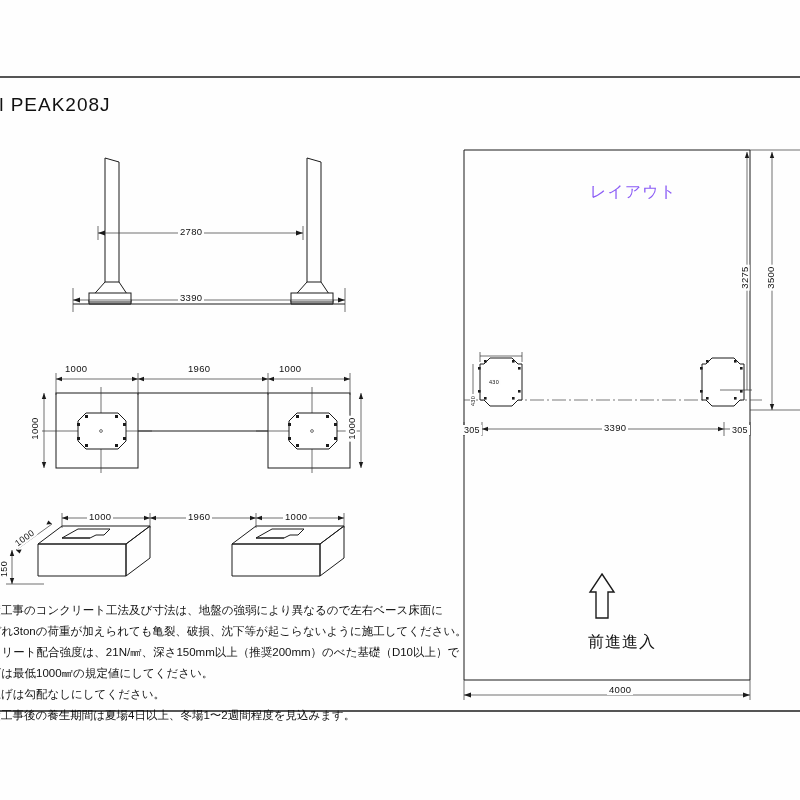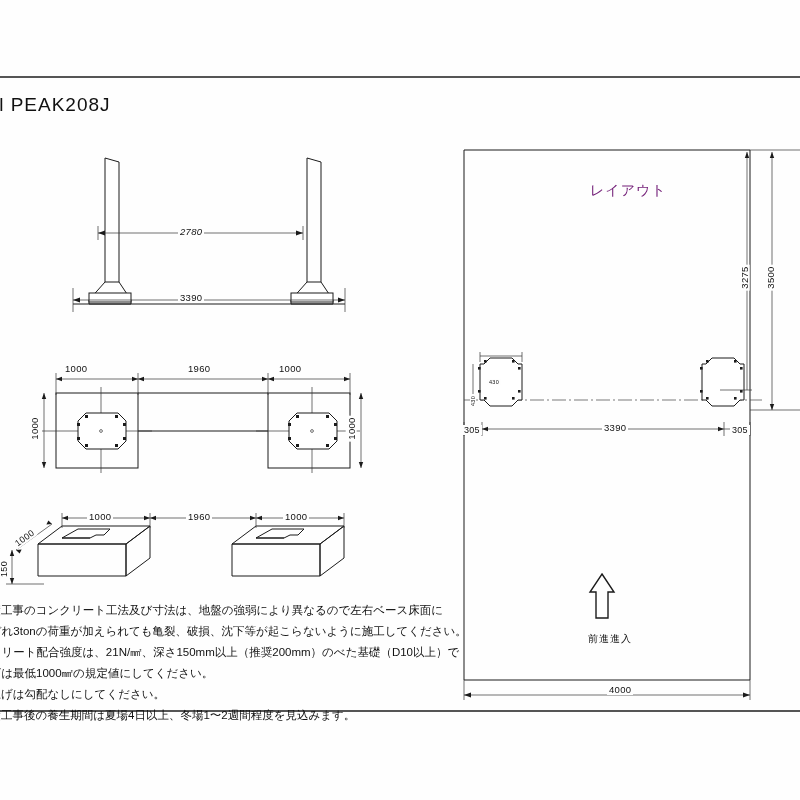--- a/index.html
+++ b/index.html
@@ -38,24 +38,24 @@
 
   
   .notes{
     position:absolute;left:-22px;top:600px;width:480px;
     font-size:11.5px;line-height:21px;color:#111;
   }
   .notes div{white-space:nowrap;}
 
   
   .layout-label{
-    position:absolute;font-size:14px;letter-spacing:1px;color:#701a75;
+    position:absolute;font-size:16px;letter-spacing:1px;color:#8b5cf6;
   }
   .approach-label{
-    position:absolute;font-size:10px;letter-spacing:1px;color:#111;
+    position:absolute;font-size:16px;letter-spacing:1px;color:#111;
   }
 </style>
 </head>
 <body>
 
 <div class="page">
 
   <div class="rule-top"></div>
   <div class="rule-bottom"></div>
 
@@ -81,21 +81,21 @@
 
     <line class="thin" x1="53" y1="86" x2="53" y2="100"></line>
     <line class="thin" x1="258" y1="86" x2="258" y2="100"></line>
 
     <line class="thin" x1="28" y1="160" x2="300" y2="160"></line>
     <line class="thin" x1="28" y1="148" x2="28" y2="172"></line>
     <line class="thin" x1="300" y1="148" x2="300" y2="172"></line>
     <path class="arrowf" d="M28,160 l7,-2.4 v4.8 Z"></path>
     <path class="arrowf" d="M300,160 l-7,-2.4 v4.8 Z"></path>
   </svg>
-  <div class="dimtxt" style="left:178px;top:226px;font-style:italic;">2780</div>
+  <div class="dimtxt" style="left:178px;top:226px;">2780</div>
   <div class="dimtxt" style="left:178px;top:292px;">3390</div>
 
   <svg style="left:20px;top:365px;" width="340" height="115" viewBox="0 0 340 115">
 
     <rect class="s" x="36" y="28" width="82" height="75"></rect>
 
     <rect class="s" x="248" y="28" width="82" height="75"></rect>
 
     <line class="s" x1="118" y1="28" x2="248" y2="28"></line>
     <line class="s" x1="118" y1="66" x2="248" y2="66"></line>

